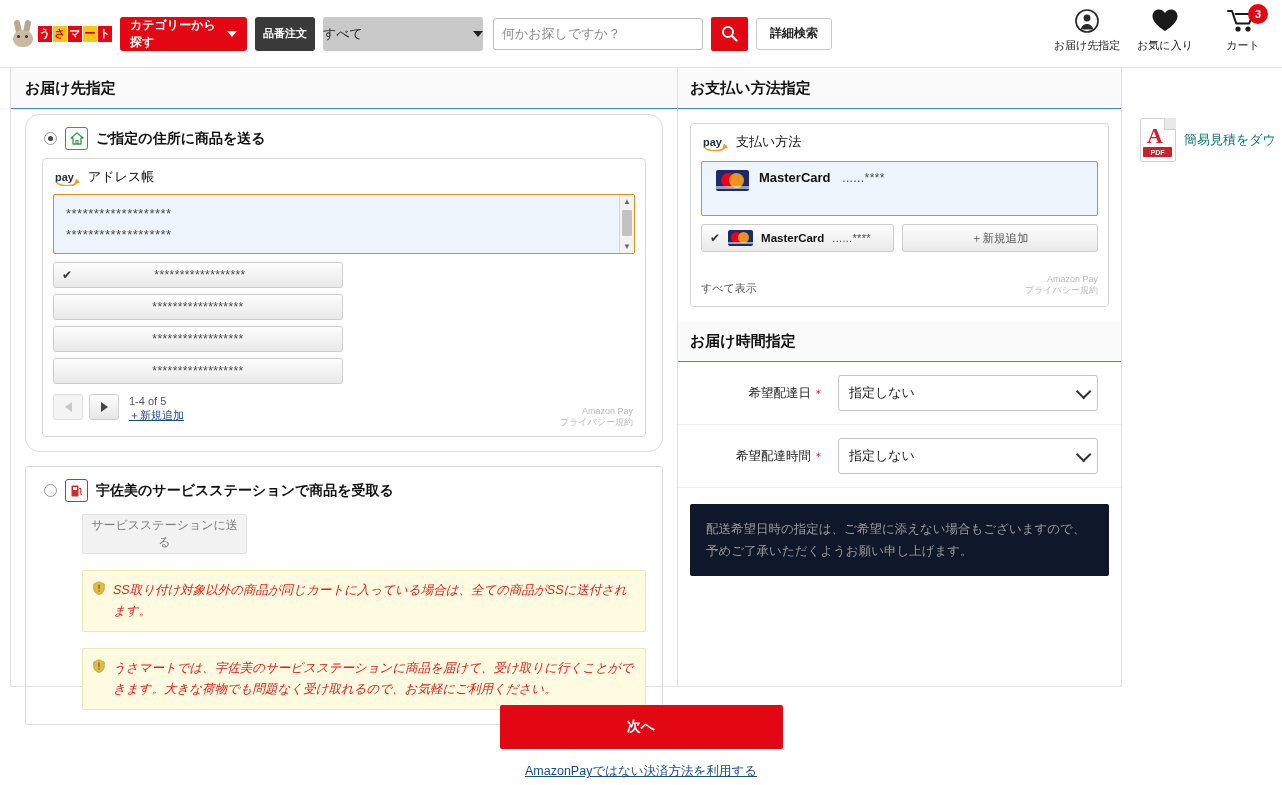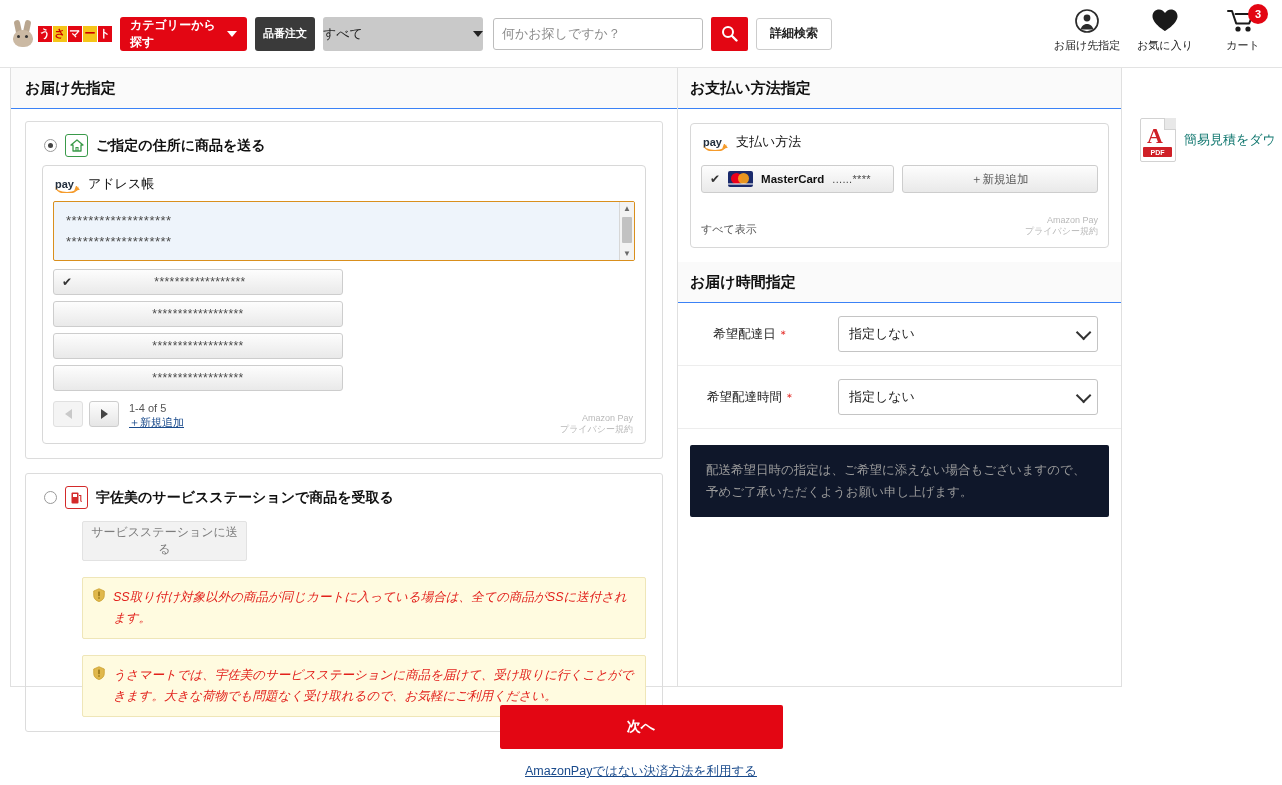--- a/index.html
+++ b/index.html
@@ -90,21 +90,21 @@
   .col-left{width:667px;box-sizing:border-box;border-right:1px solid #e0e0e0;}
   .col-right{width:443px;box-sizing:border-box;}
 
   .sec-head{
     height:40px;display:flex;align-items:center;padding-left:14px;
     font-size:15px;font-weight:bold;color:#111;background:#fafafa;border-bottom:1px solid #3b82f6;
   }
   .col-right .sec-head{padding-left:12px;}
 
   
-  .card{margin:12px 14px;border:1px solid #dcdcdc;border-radius:3px;box-sizing:border-box;}
+  .card{margin:5px 14px;border:1px solid #dcdcdc;border-radius:14px;box-sizing:border-box;}
   .opt-row{display:flex;align-items:center;gap:8px;padding:12px 0 8px 18px;}
   .radio{width:13px;height:13px;border-radius:50%;border:1px solid #999;background:#fff;box-sizing:border-box;
          display:flex;align-items:center;justify-content:center;flex:none;cursor:pointer;}
   .radio.on:after{content:"";width:5px;height:5px;border-radius:50%;background:#444;}
   .ico-home{width:21px;height:21px;border:1px solid #3a9a4a;border-radius:3px;background:#fff;
             display:flex;align-items:center;justify-content:center;flex:none;}
   .ico-ss{width:21px;height:21px;border:1px solid #d32a2a;border-radius:3px;background:#fff;
           display:flex;align-items:center;justify-content:center;flex:none;}
   .opt-label{font-size:14px;font-weight:bold;color:#111;}
 
@@ -192,21 +192,21 @@
   .pay-add{
     width:200px;height:28px;border:1px solid #cdcdcd;border-radius:3px;
     background:linear-gradient(#fdfdfd,#e9e9e9);font-size:11.5px;color:#555;cursor:pointer;font-family:inherit;
   }
   .pay-foot{display:flex;align-items:flex-end;justify-content:space-between;margin:22px 10px 0 10px;}
   .showall{font-size:11px;color:#555;cursor:pointer;}
 
   
   .time-row{display:flex;align-items:center;height:62px;border-bottom:1px solid #ededed;}
   .time-row:last-of-type{border-bottom:none;}
-  .time-lab{width:160px;text-align:center;padding-right:14px;font-size:12.5px;color:#222;box-sizing:border-box;}
+  .time-lab{width:160px;text-align:right;padding-right:14px;font-size:12.5px;color:#222;box-sizing:border-box;}
   .req{color:#e2211c;font-size:11px;margin-left:2px;}
   .time-sel{
     width:260px;height:36px;border:1px solid #c4c4c4;border-radius:3px;background:#fff;
     display:flex;align-items:center;justify-content:space-between;padding:0 10px;box-sizing:border-box;
     font-size:13px;color:#222;cursor:pointer;
   }
   .chev{width:9px;height:9px;border-right:2px solid #333;border-bottom:2px solid #333;transform:rotate(45deg) translateY(-3px);}
   .graybox{margin:16px 12px 0 12px;background:#0f172a;border-radius:2px;padding:14px 16px;
            font-size:12.5px;color:#9b9b9b;line-height:22px;}
 
@@ -435,20 +435,31 @@
       <div class="pay-card">
 
         <div class="apay-head">
           <span class="apay-mark">
             <span class="pay">pay</span>
             <span class="smile"></span>
           </span>
           <span class="apay-title">支払い方法</span>
         </div>
 
+        <div class="card-sel">
+          <span class="mclogo">
+            <span class="c1"></span>
+              <span class="c2"></span>
+              <span class="bar"></span>
+          </span>
+          <span>
+            <span class="cardname">MasterCard</span>
+            <span class="cardnum">......****</span>
+          </span>
+        </div>
 
         <div class="pay-row">
           <div class="pay-chip">
             <span class="chk">✔</span>
             <span class="mclogo sm">
               <span class="c1"></span>
                 <span class="c2"></span>
                 <span class="bar"></span>
             </span>
             <span class="cn">MasterCard</span>

